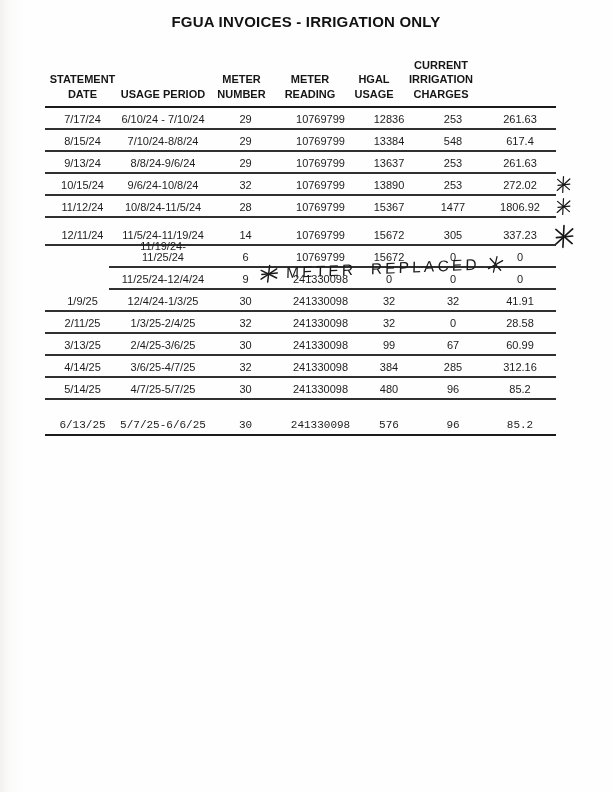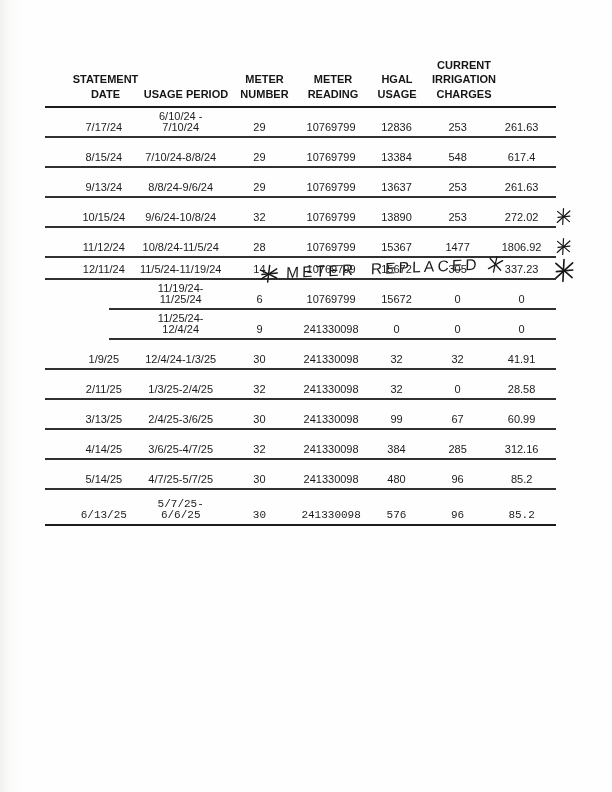--- a/index.html
+++ b/index.html
@@ -21,26 +21,26 @@
 
   .header-row {
     display: flex; align-items: flex-end; height: 56px;
     border-bottom: 2.5px solid #1b1b1b; padding-bottom: 5px;
   }
   .hcell {
     font-weight: bold; font-size: 11px; line-height: 1.3;
     text-align: center; white-space: pre-line; color: #161616;
   }
 
-  .c0 { width: 75px; margin-left: 23px; } .c1 { width: 86px; } .c2 { width: 79px; }
+  .c0 { width: 75px; } .c1 { width: 86px; } .c2 { width: 79px; }
   .c3 { width: 71px; } .c4 { width: 66px; } .c5 { width: 62px; }
   .c6 { width: 72px; }
 
-  .row { position: relative; display: flex; align-items: flex-end; height: 30px; }
-  .row.tall { height: 22px; }
+  .row { position: relative; display: flex; align-items: flex-end; height: 22px; }
+  .row.tall { height: 28px; }
   .row.last { height: 36px; font-family: Liberation Mono, monospace; }
   .cell { font-size: 11px; text-align: center; padding-bottom: 5px; line-height: 1; }
 
   .row-line {
     position: absolute; left: 0; right: 0; bottom: 0; height: 1.6px;
     background: #303030;
   }
   .row.short .row-line { left: 64px; }
   .row.last .row-line { height: 2.2px; background: #1b1b1b; }
 
@@ -59,20 +59,21 @@
   .hand-text {
     font-size: 15.5px; font-weight: 500; letter-spacing: 3.2px; word-spacing: 7px;
     transform: skewX(-4deg); white-space: nowrap;
   }
 </style>
 </head>
 <body>
 
 <div class="page">
 
+  <div class="title">FGUA INVOICES - IRRIGATION ONLY</div>
 
   <div class="table">
     <div class="header-row">
       <div class="hcell c0">STATEMENT
 DATE</div>
       <div class="hcell c1">USAGE PERIOD</div>
       <div class="hcell c3">METER
 NUMBER</div>
       <div class="hcell c4">METER
 READING</div>

